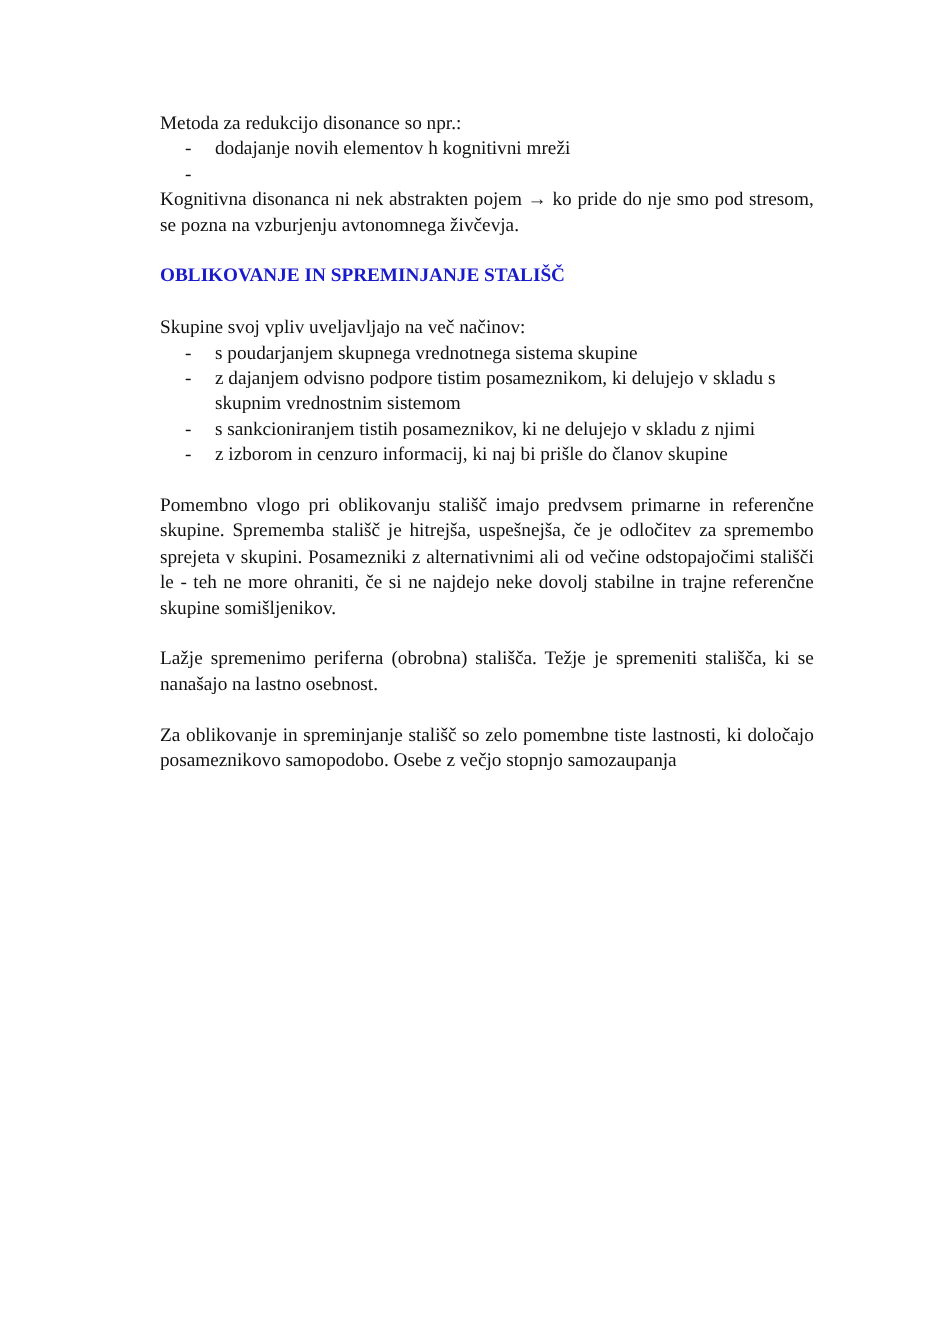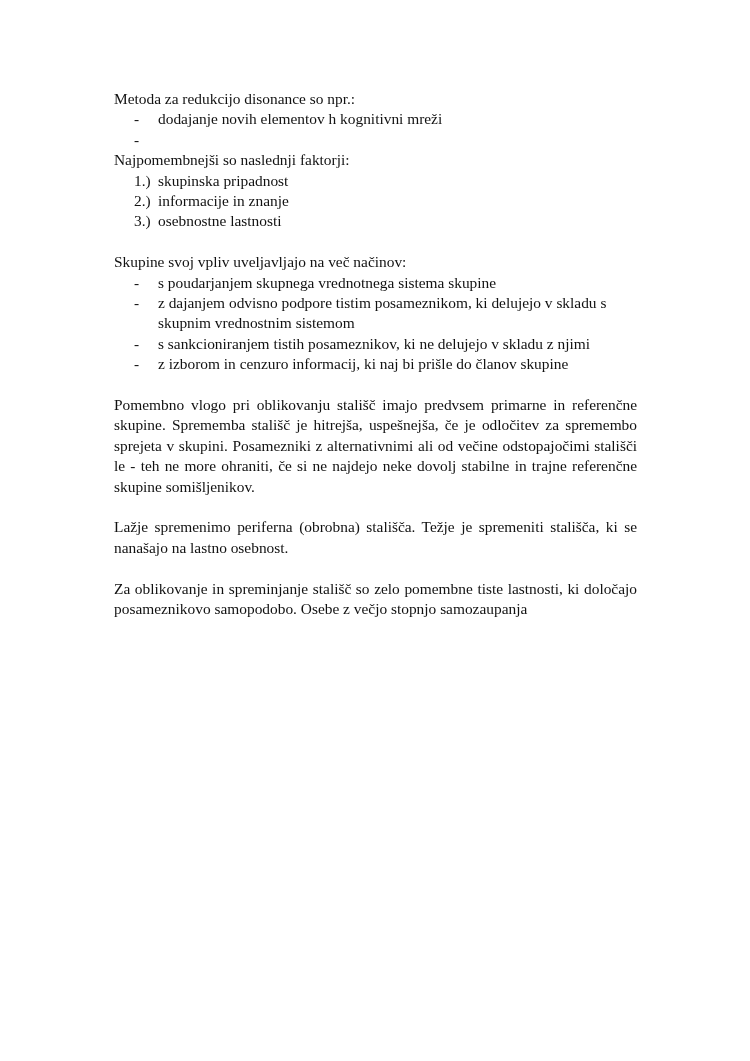--- a/index.html
+++ b/index.html
@@ -1,18 +1,18 @@
 <!DOCTYPE html>
 <html><head>
 <meta charset="utf-8">
 <style>
   html, body { margin: 0; padding: 0; background: #ffffff; }
   body { width: 750px; height: 1061px; overflow: hidden; position: relative; }
   .page {
-    position: absolute; left: 114px; top: 89px; width: 523px;
+    position: absolute; left: 128px; top: 89px; width: 523px;
     font-family: "Liberation Serif", "DejaVu Serif", serif;
     font-size: 15.4px; line-height: 20.4px; color: #111111;
   }
   p { margin: 0; text-align: justify; }
   .block { margin: 0 0 20.4px 0; }
   h2 {
     margin: 0 0 20.4px 0; font-size: 15.4px; line-height: 20.4px;
     font-weight: bold; color: #1a1acd;
     font-family: "Liberation Serif", "DejaVu Serif", serif;
   }
@@ -30,30 +30,24 @@
 
   <div class="block">
     <p>Metoda za redukcijo disonance so npr.:</p>
     <ul class="dash">
       <li><span class="mark">-</span><span>dodajanje novih elementov h kognitivni mreži</span></li>
       <li><span class="mark">-</span></li>
     </ul>
   </div>
 
   <div class="block">
+    <p><span>Kognitivna disonanca ni nek abstrakten pojem </span><span>→</span><span> ko pride do nje smo pod stresom, se pozna na vzburjenju avtonomnega živčevja.</span></p>
   </div>
 
-  <div class="block">
-    <p>Najpomembnejši so naslednji faktorji:</p>
-    <ol class="num">
-      <li><span class="mark">1.)</span><span>skupinska pripadnost</span></li>
-      <li><span class="mark">2.)</span><span>informacije in znanje</span></li>
-      <li><span class="mark">3.)</span><span>osebnostne lastnosti</span></li>
-    </ol>
-  </div>
+  <h2>OBLIKOVANJE IN SPREMINJANJE STALIŠČ</h2>
 
   <div class="block">
     <p>Skupine svoj vpliv uveljavljajo na več načinov:</p>
     <ul class="dash">
       <li><span class="mark">-</span><span>s poudarjanjem skupnega vrednotnega sistema skupine</span></li>
       <li><span class="mark">-</span><span>z dajanjem odvisno podpore tistim posameznikom, ki delujejo v skladu s skupnim vrednostnim sistemom</span></li>
       <li><span class="mark">-</span><span>s sankcioniranjem tistih posameznikov, ki ne delujejo v skladu z njimi</span></li>
       <li><span class="mark">-</span><span>z izborom in cenzuro informacij, ki naj bi prišle do članov skupine</span></li>
     </ul>
   </div>

